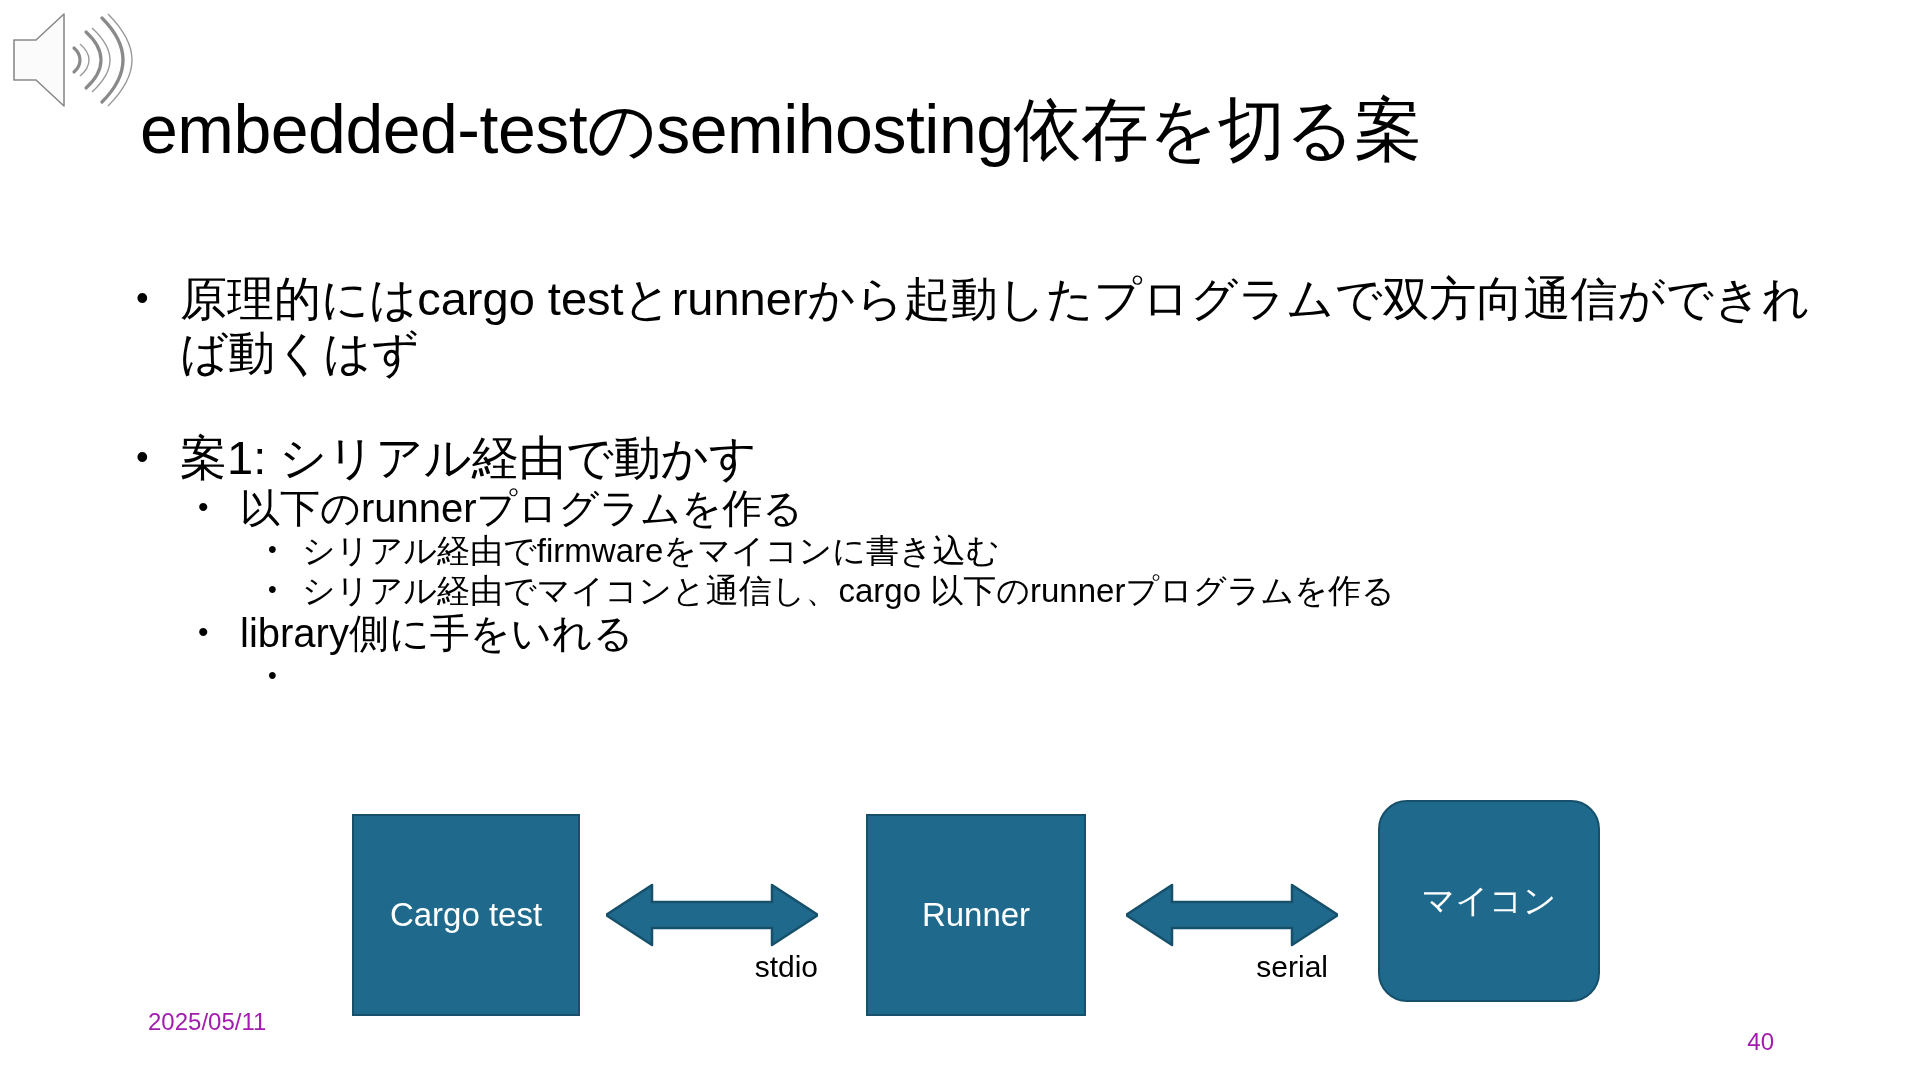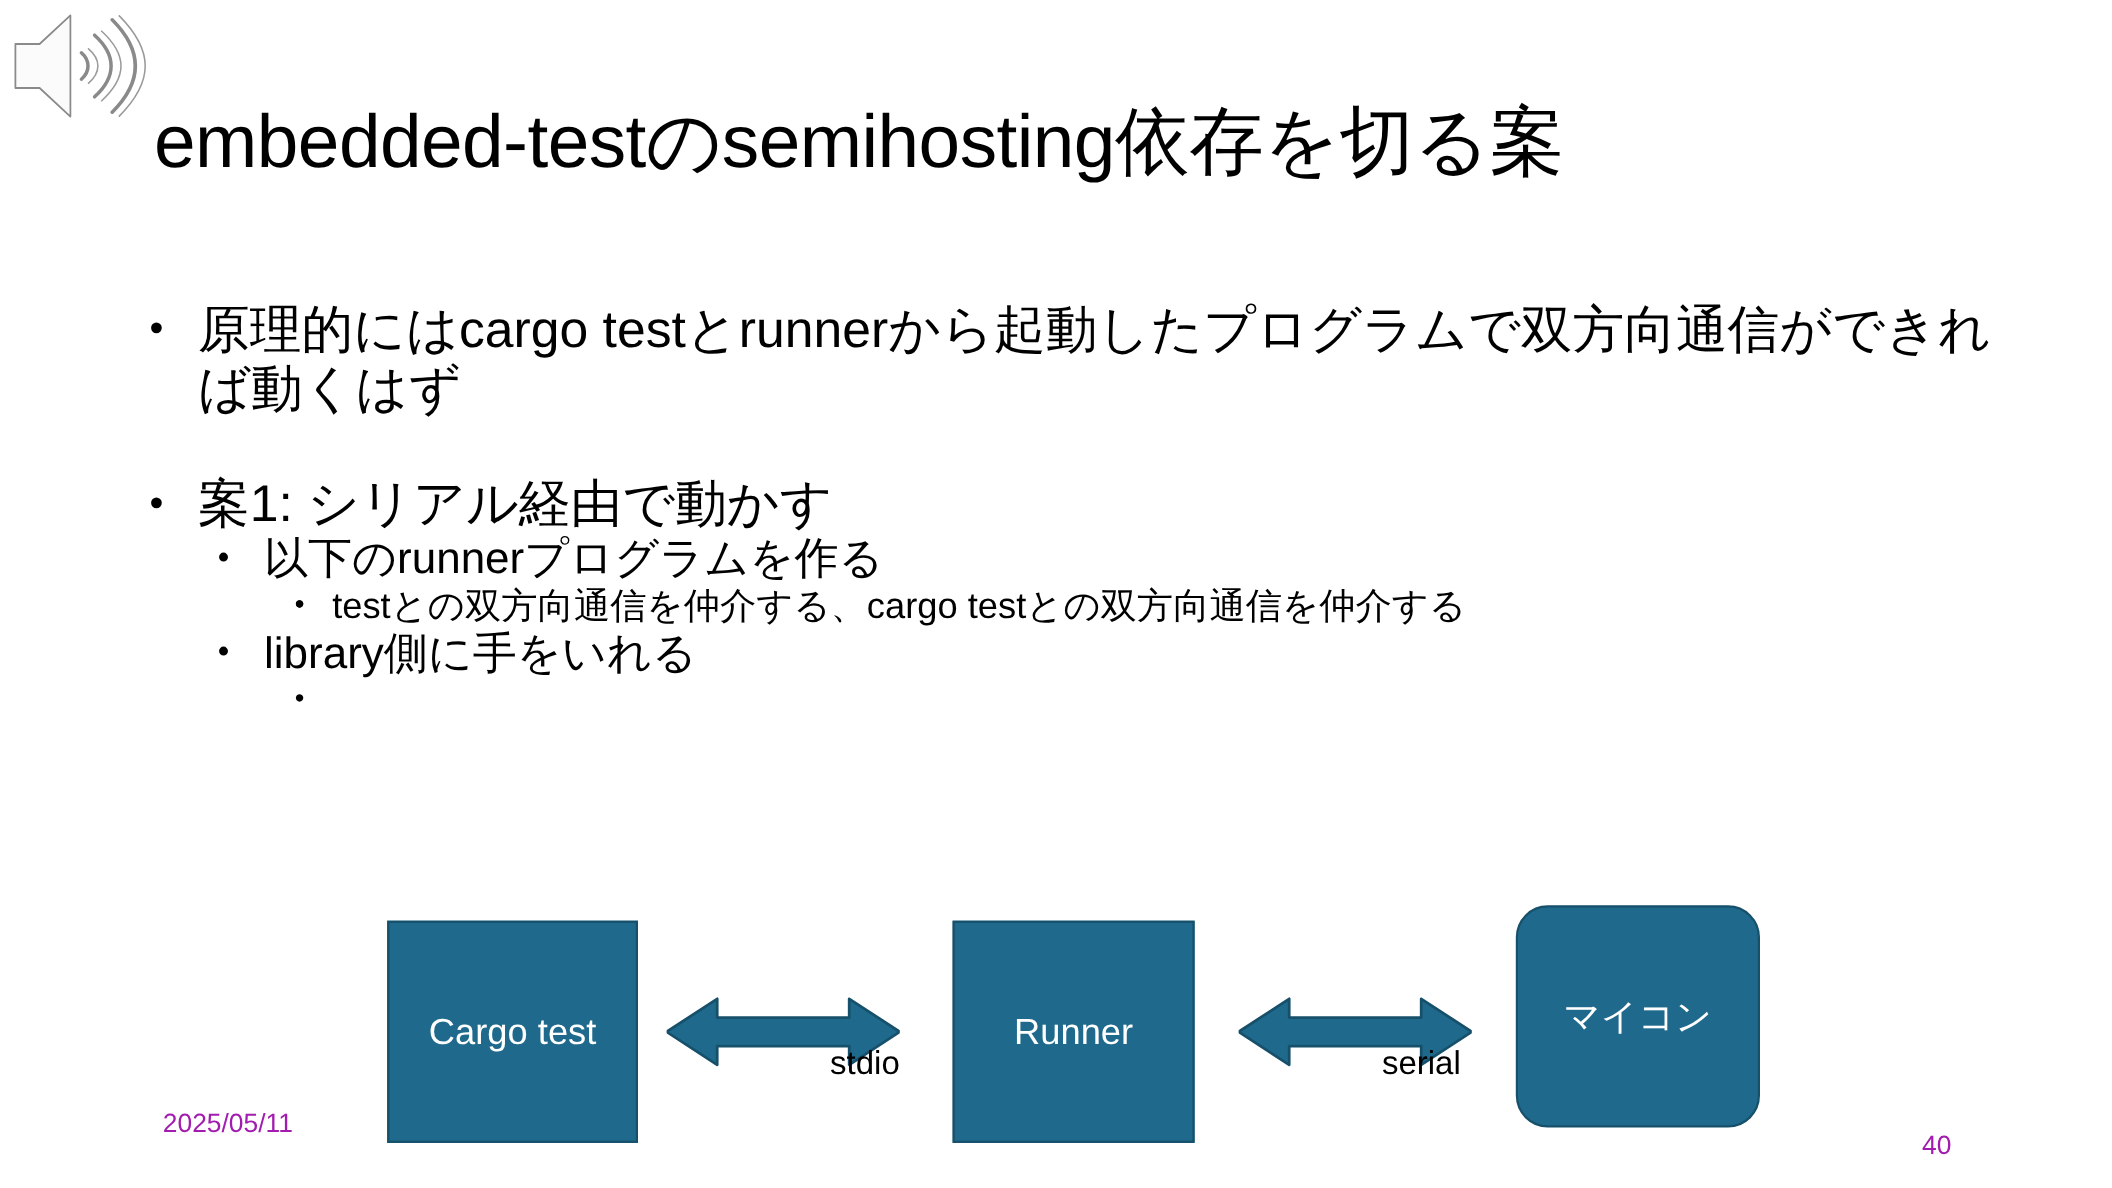--- a/index.html
+++ b/index.html
@@ -93,21 +93,21 @@
   }
 
   .spacer {
     height: 52px;
   }
 
   
   #diagram {
     position: absolute;
     left: 0;
-    top: 823px;
+    top: 800px;
     width: 1540px;
     height: 230px;
     padding-left: 11px;
   }
   .dbox {
     position: absolute;
     background: #1F6A8C;
     border: 2px solid #17506B;
     color: #ffffff;
     display: flex;
@@ -184,25 +184,26 @@
       <span>案1: シリアル経由で動かす</span>
     </div>
 
     <div class="lvl2">
       <span class="bullet">•</span>
       <span>以下のrunnerプログラムを作る</span>
     </div>
 
     <div class="lvl3">
       <span class="bullet">•</span>
+      <span>シリアル経由でfirmwareをマイコンに書き込む</span>
     </div>
 
     <div class="lvl3">
       <span class="bullet">•</span>
-      <span>testとの双方向通信を仲介する、cargo testとの双方向通信を仲介する</span>
+      <span>シリアル経由でマイコンと通信し、cargo 以下のrunnerプログラムを作る</span>
     </div>
 
     <div class="lvl2">
       <span class="bullet">•</span>
       <span>library側に手をいれる</span>
     </div>
 
     <div class="lvl3">
       <span class="bullet">•</span>
     </div>

